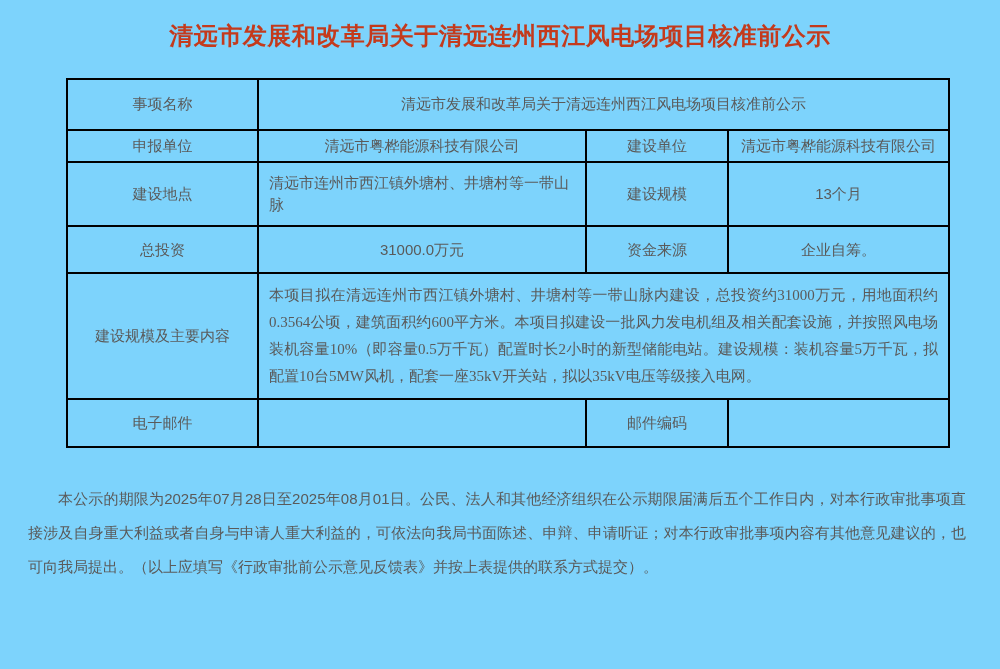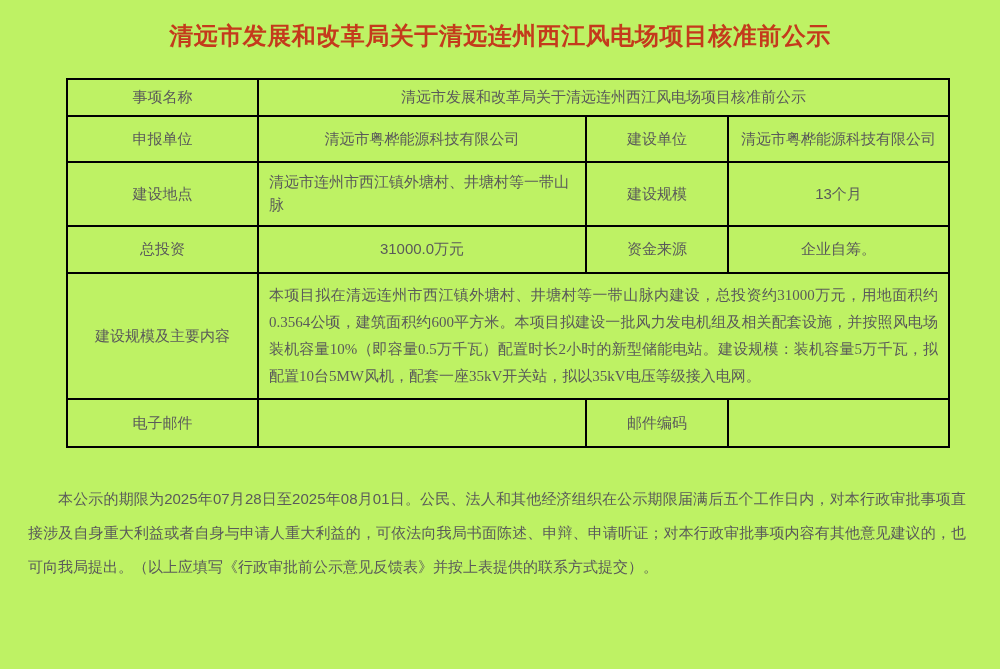--- a/index.html
+++ b/index.html
@@ -4,21 +4,21 @@
 <style>
   html, body {
     margin: 0;
     padding: 0;
     background: #ffffff;
     font-family: "Liberation Sans", "DejaVu Sans", sans-serif;
   }
   .page {
     width: 1000px;
     height: 669px;
-    background: #bef264;
+    background: #7dd3fc;
     overflow: hidden;
     position: relative;
   }
   .doc-title {
     margin: 22px 30px 0 30px;
     text-align: center;
     font-size: 24px;
     font-weight: bold;
     color: #c43a1c;
     letter-spacing: 0.5px;
@@ -69,25 +69,25 @@
   <h1 class="doc-title">清远市发展和改革局关于清远连州西江风电场项目核准前公示</h1>
 
   <table class="notice-table">
     <colgroup>
       <col style="width:191px">
       <col style="width:328px">
       <col style="width:142px">
       <col style="width:221px">
     </colgroup>
     <tbody>
-      <tr style="height:37px;">
+      <tr style="height:51px;">
         <td>事项名称</td>
         <td colspan="3">清远市发展和改革局关于清远连州西江风电场项目核准前公示</td>
       </tr>
-      <tr style="height:46px;margin-left:48px;">
+      <tr style="height:32px;margin-left:48px;">
         <td>申报单位</td>
         <td>清远市粤桦能源科技有限公司</td>
         <td>建设单位</td>
         <td>清远市粤桦能源科技有限公司</td>
       </tr>
       <tr style="height:64px;">
         <td>建设地点</td>
         <td class="left">清远市连州市西江镇外塘村、井塘村等一带山脉</td>
         <td>建设规模</td>
         <td>13个月</td>

